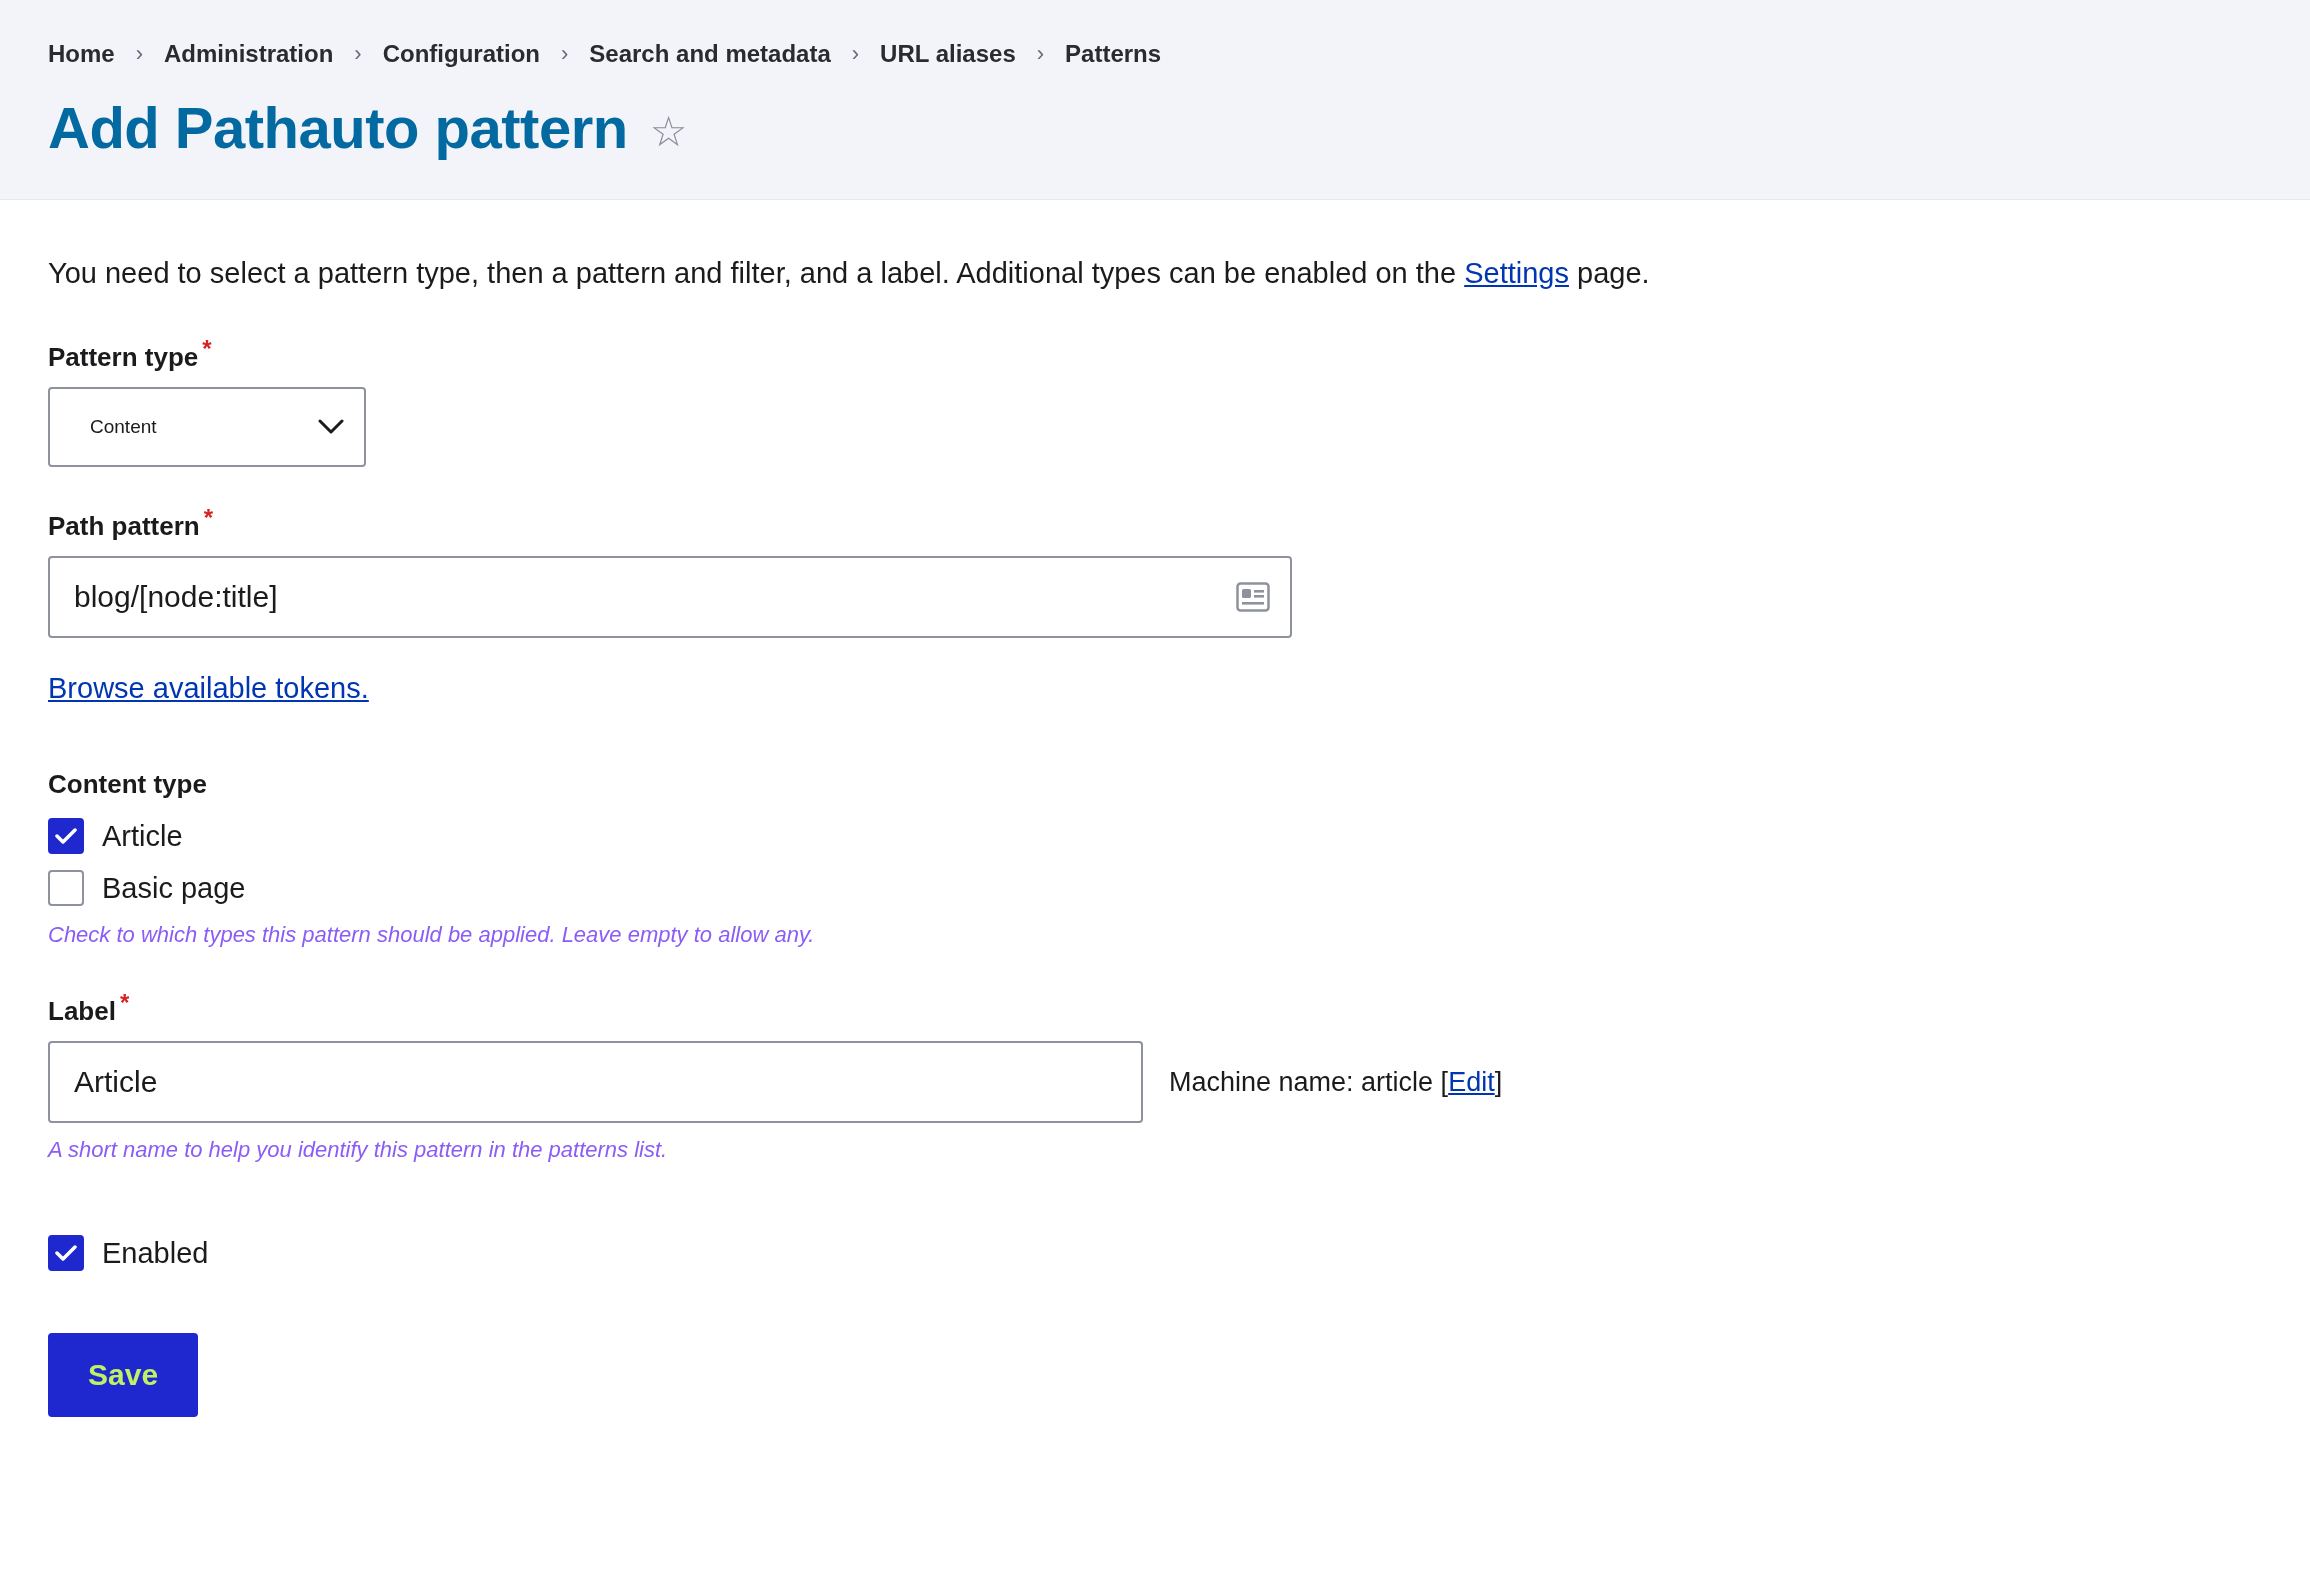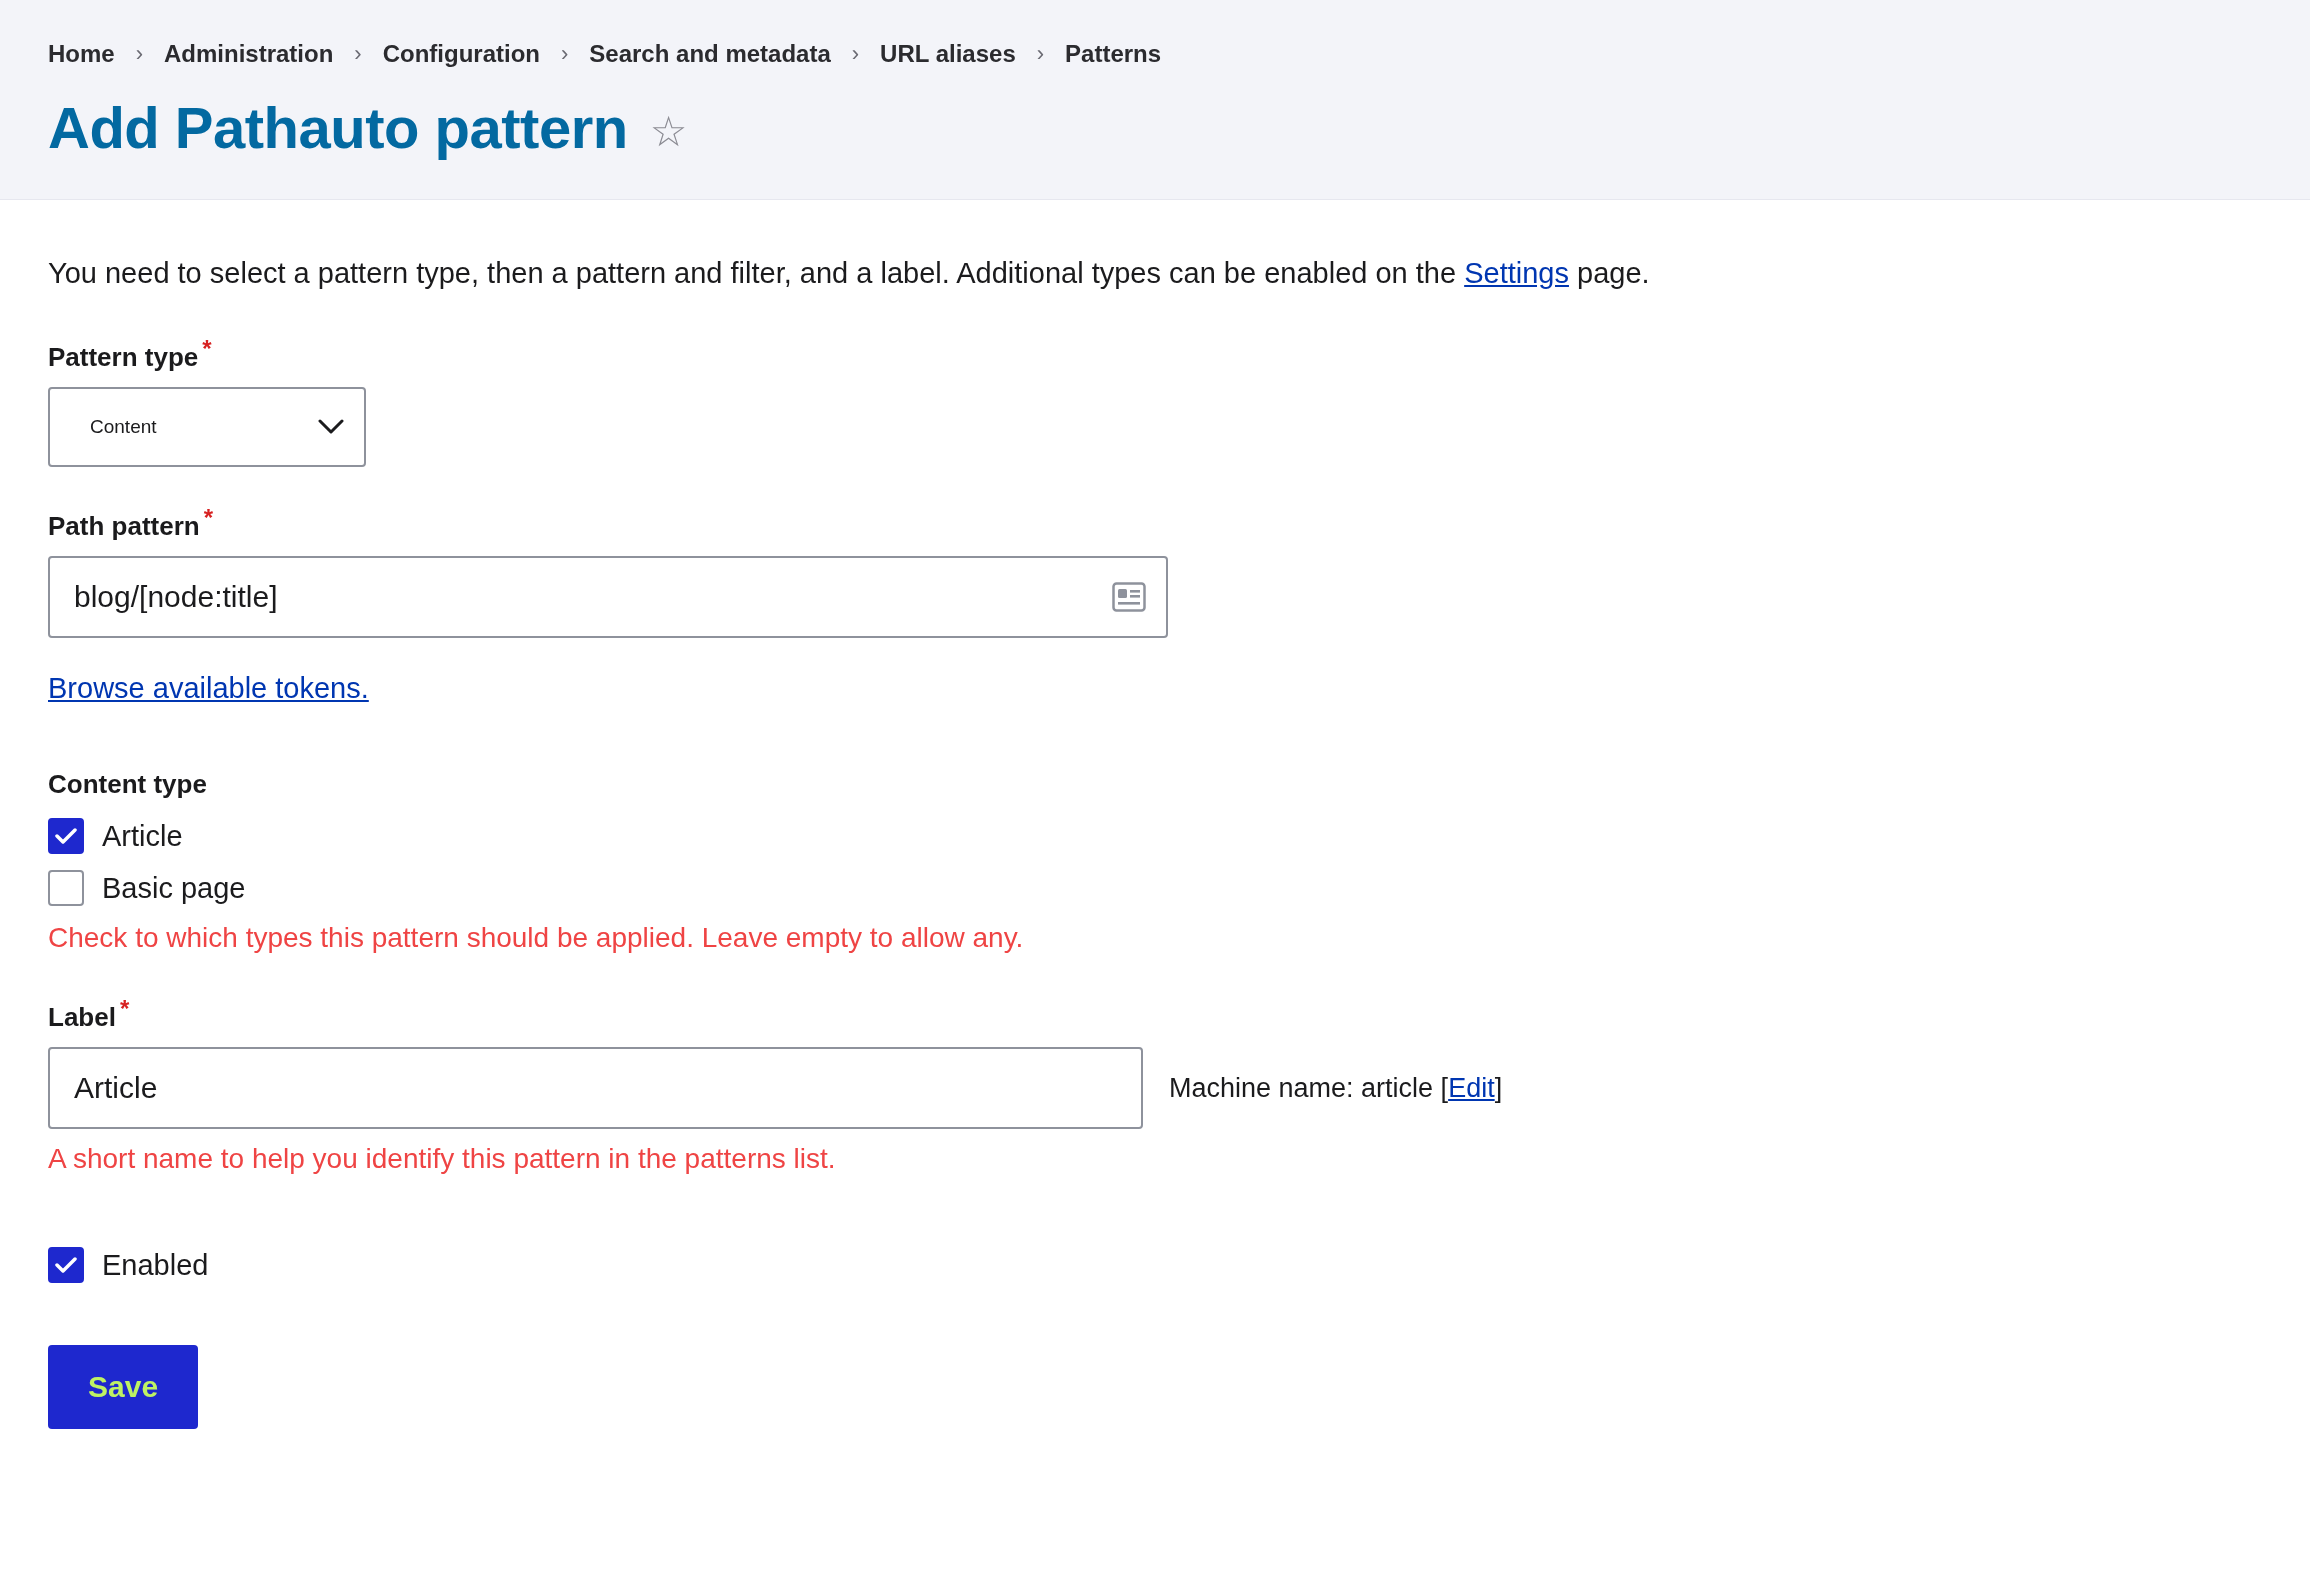--- a/index.html
+++ b/index.html
@@ -136,21 +136,21 @@
     position: absolute;
     right: 22px;
     top: 50%;
     transform: translateY(-50%);
     pointer-events: none;
     width: 26px;
     height: 16px;
   }
 
   
-  .input-row { position: relative; width: 1120px; margin-bottom: 34px; }
+  .input-row { position: relative; width: 1244px; margin-bottom: 34px; }
   .text-input {
     width: 100%;
     height: 82px;
     border: 2px solid #8e929c;
     border-radius: 4px;
     background: #ffffff;
     font-size: 30px;
     color: #1b1b1d;
     padding: 0 70px 0 24px;
     font-family: "Liberation Sans", sans-serif;
@@ -209,23 +209,24 @@
     height: 16px;
   }
   .cb.checked .tick { display: block; }
   .cb-label {
     font-size: 29px;
     color: #1b1b1d;
     cursor: pointer;
   }
 
   .description {
-    font-size: 28px;
-    color: #ef4444;
+    font-size: 22px;
+    color: #8b5cf6;
     margin: 14px 0 0 0;
+    font-style: italic;
   }
 
   .label-field-row {
     display: flex;
     align-items: center;
     gap: 26px;
     margin-bottom: 0;
   }
   .label-input {
     width: 1095px;

